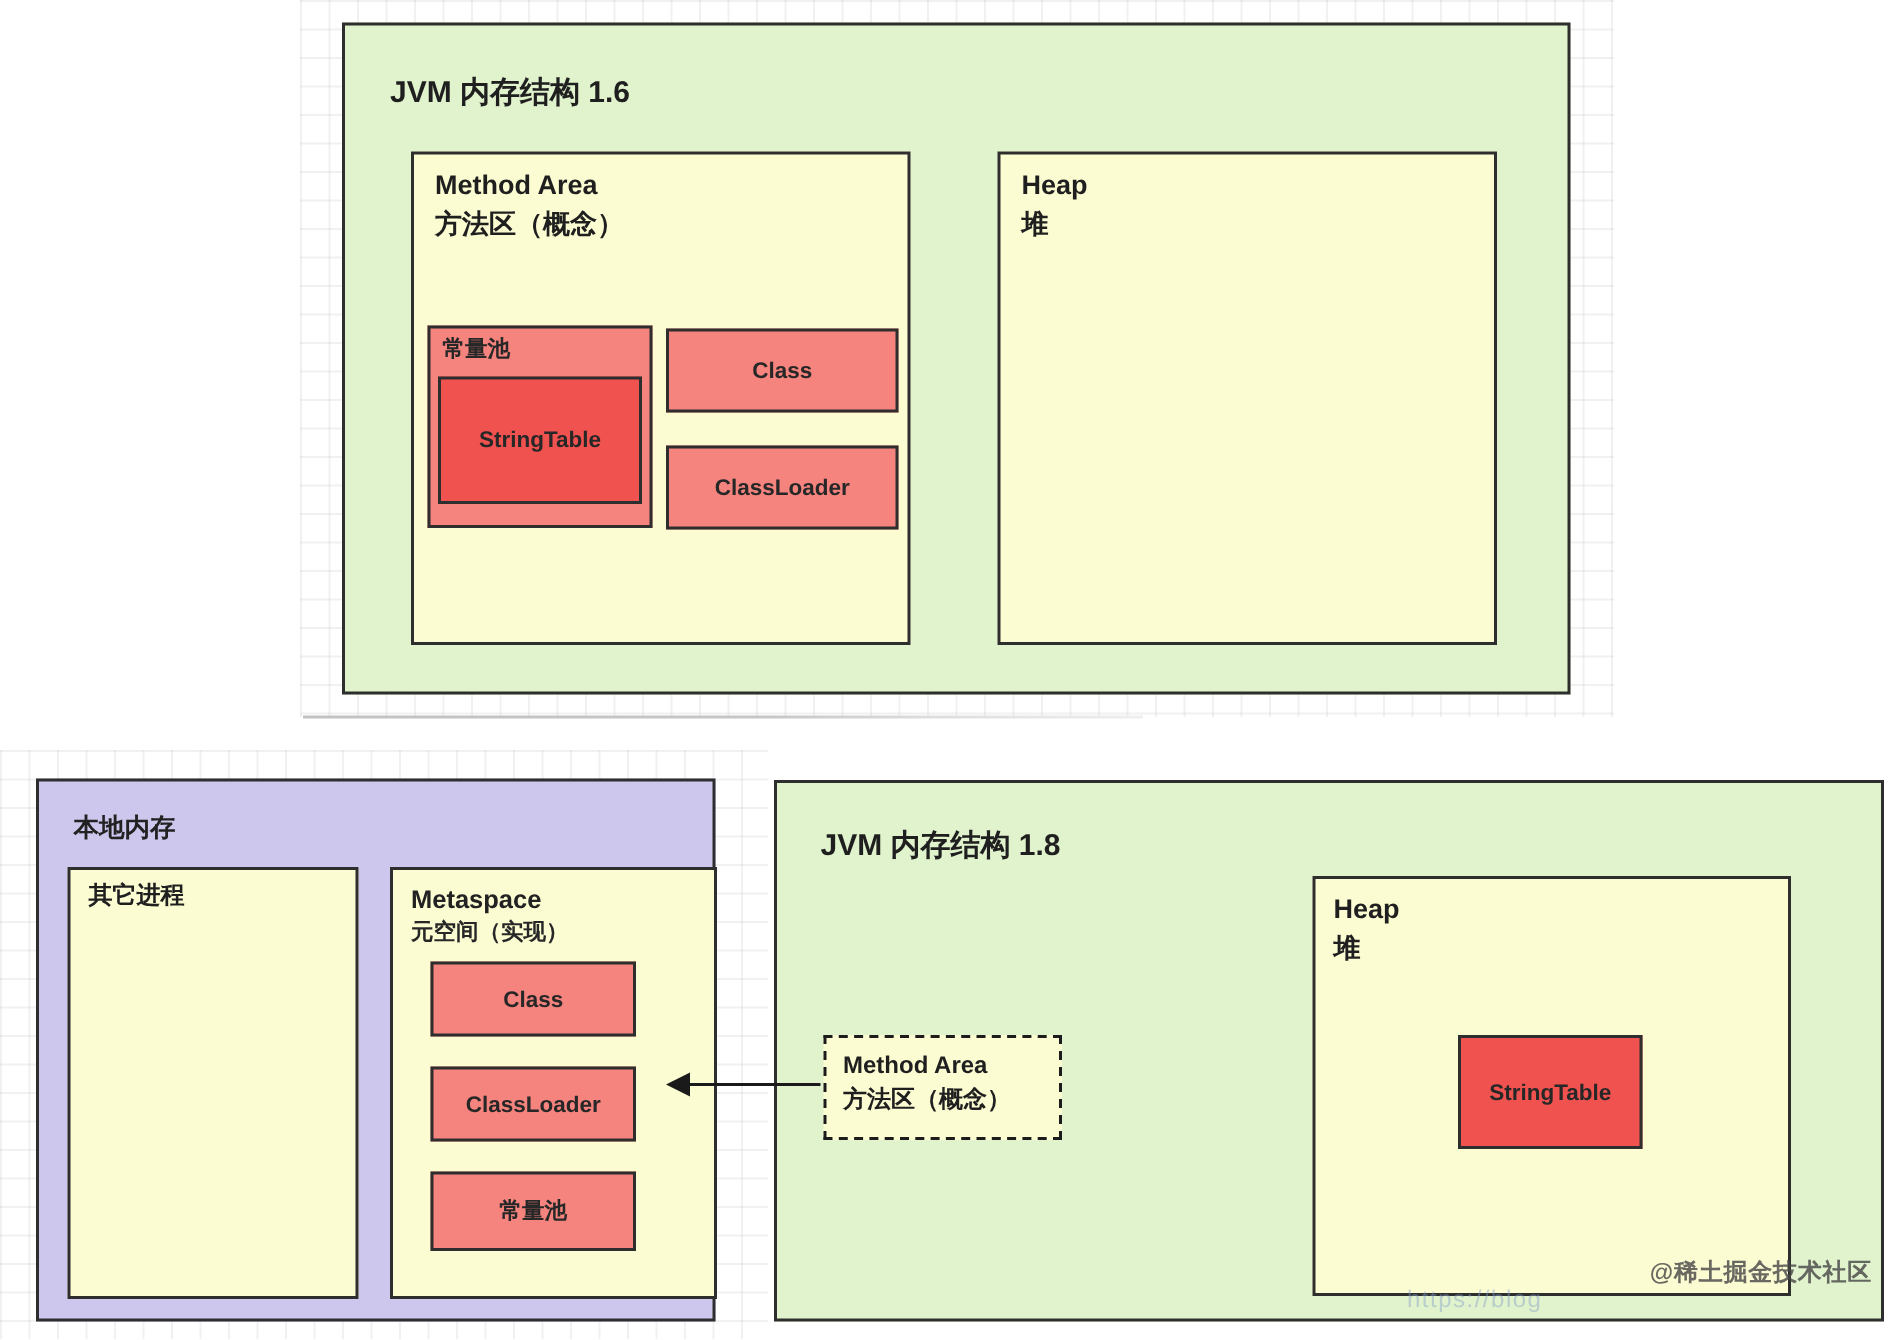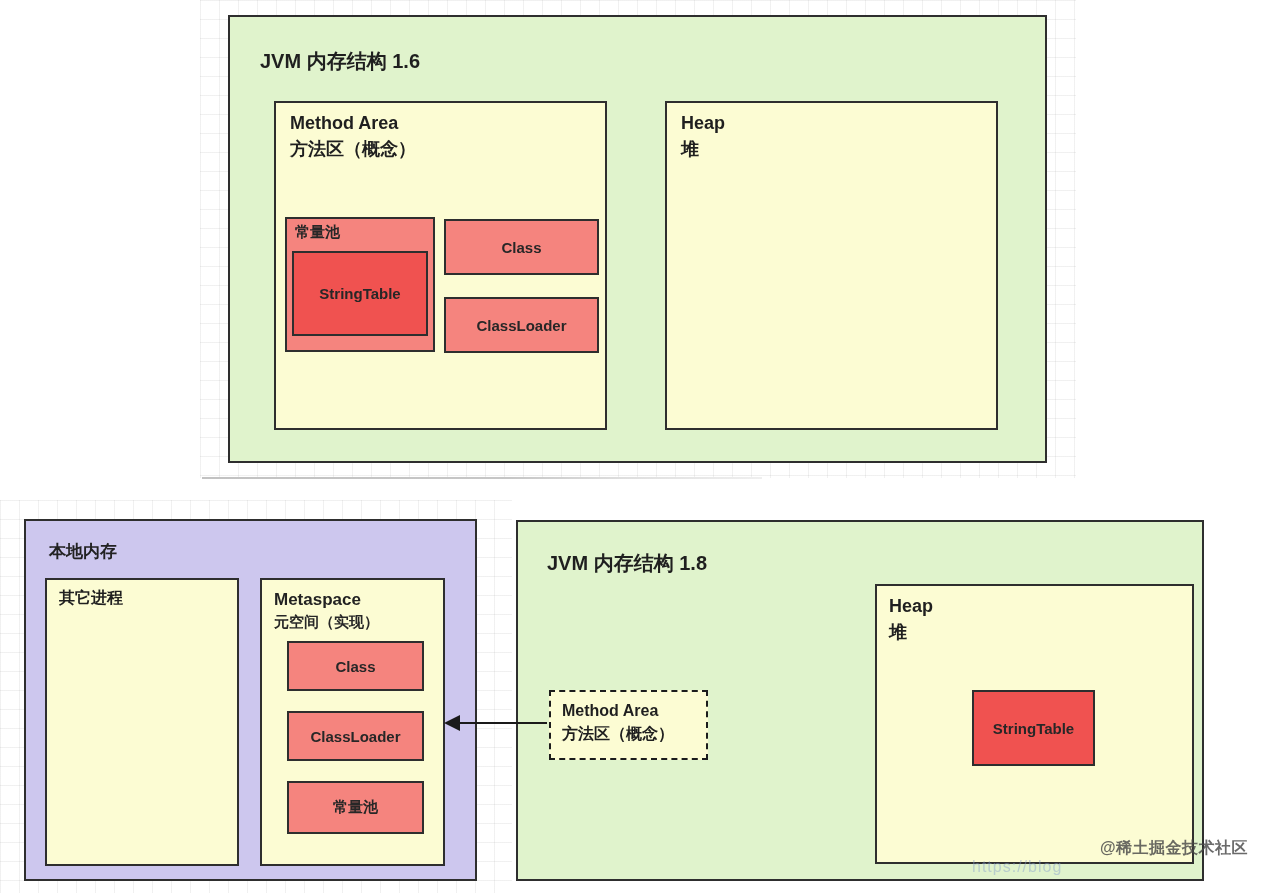--- a/index.html
+++ b/index.html
@@ -34,21 +34,21 @@
   .dashed { border:2px dashed #1c1c1c; }
   .arrow-line { height:2px; background:#1a1a1a; }
   .arrow-head {
     width:0; height:0;
     border-top:8px solid transparent;
     border-bottom:8px solid transparent;
     border-right:16px solid #1a1a1a;
   }
   .wm1 { font-size:16px; font-weight:bold; color:rgba(72,72,72,0.82); letter-spacing:0.5px; }
   .wm2 { font-size:19px; color:rgba(66,66,66,0.85); letter-spacing:0.5px; }
-  .wm-url { font-size:16px; color:rgba(135,160,205,0.45); letter-spacing:1px;margin-left:34px; }
+  .wm-url { font-size:16px; color:rgba(135,160,205,0.45); letter-spacing:1px; }
 </style>
 </head>
 <body>
 
 <div id="stage">
 
   <div class="abs grid-bg" style="left:200px; top:0; width:876px; height:478px;"></div>
   <div class="abs hline" style="left:202px; top:477px; width:560px;"></div>
 
   <div class="abs box green" style="left:228px; top:15px; width:819px; height:448px;">
@@ -78,33 +78,33 @@
   <div class="abs grid-bg" style="left:0; top:500px; width:512px; height:393px;"></div>
 
   <div class="abs box purple" style="left:24px; top:519px; width:453px; height:362px;">
 
     <div class="abs" style="left:23px; top:19px; font-size:17px; font-weight:bold;">本地内存</div>
 
     <div class="abs box yellow" style="left:19px; top:57px; width:194px; height:288px; padding:6px 12px;">
       <div class="hdr16">其它进程</div>
     </div>
 
-    <div class="abs box yellow" style="left:234px; top:57px; width:185px; height:288px; padding:8px 12px;">
+    <div class="abs box yellow" style="left:234px; top:57px; width:218px; height:288px; padding:8px 12px;">
       <div style="font-size:17px; font-weight:bold; line-height:23px;">Metaspace</div>
       <div class="lbl" style="line-height:21px;">元空间（实现）</div>
 
       <div class="abs box pink center lbl" style="left:25px; top:61px; width:137px; height:50px;">Class</div>
 
       <div class="abs box pink center lbl" style="left:25px; top:131px; width:137px; height:50px;">ClassLoader</div>
 
       <div class="abs box pink center lbl" style="left:25px; top:201px; width:137px; height:53px;">常量池</div>
     </div>
   </div>
 
-  <div class="abs box green" style="left:516px; top:520px; width:688px; height:361px;">
+  <div class="abs box green" style="left:516px; top:520px; width:740px; height:361px;">
 
     <div class="abs title" style="left:29px; top:28px;">JVM 内存结构 1.8</div>
 
     <div class="abs dashed yellow" style="left:31px; top:168px; width:159px; height:70px; padding:7px 11px;">
       <div class="hdr16">Method Area</div>
       <div class="hdr16">方法区（概念）</div>
     </div>
 
     <div class="abs box yellow" style="left:357px; top:62px; width:319px; height:280px; padding:7px 12px;">
       <div class="hdr18">Heap</div>

